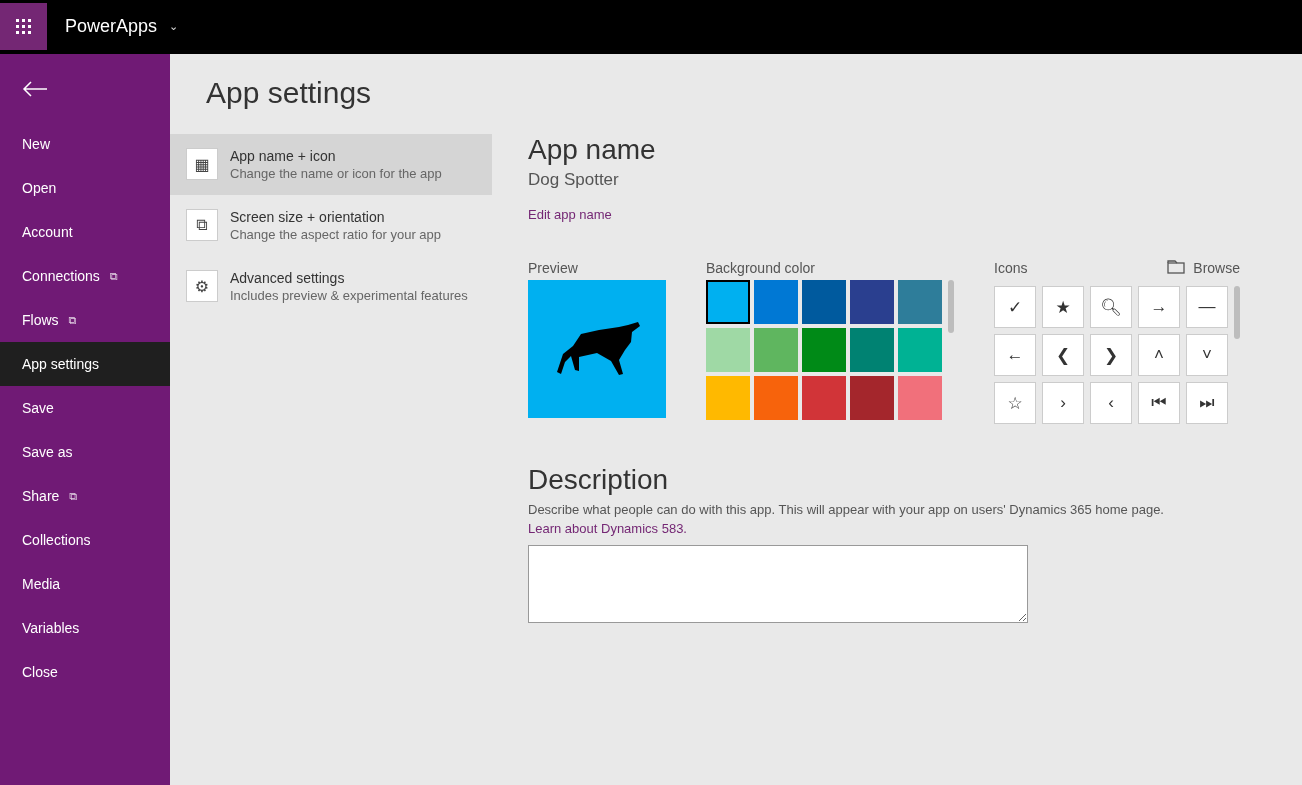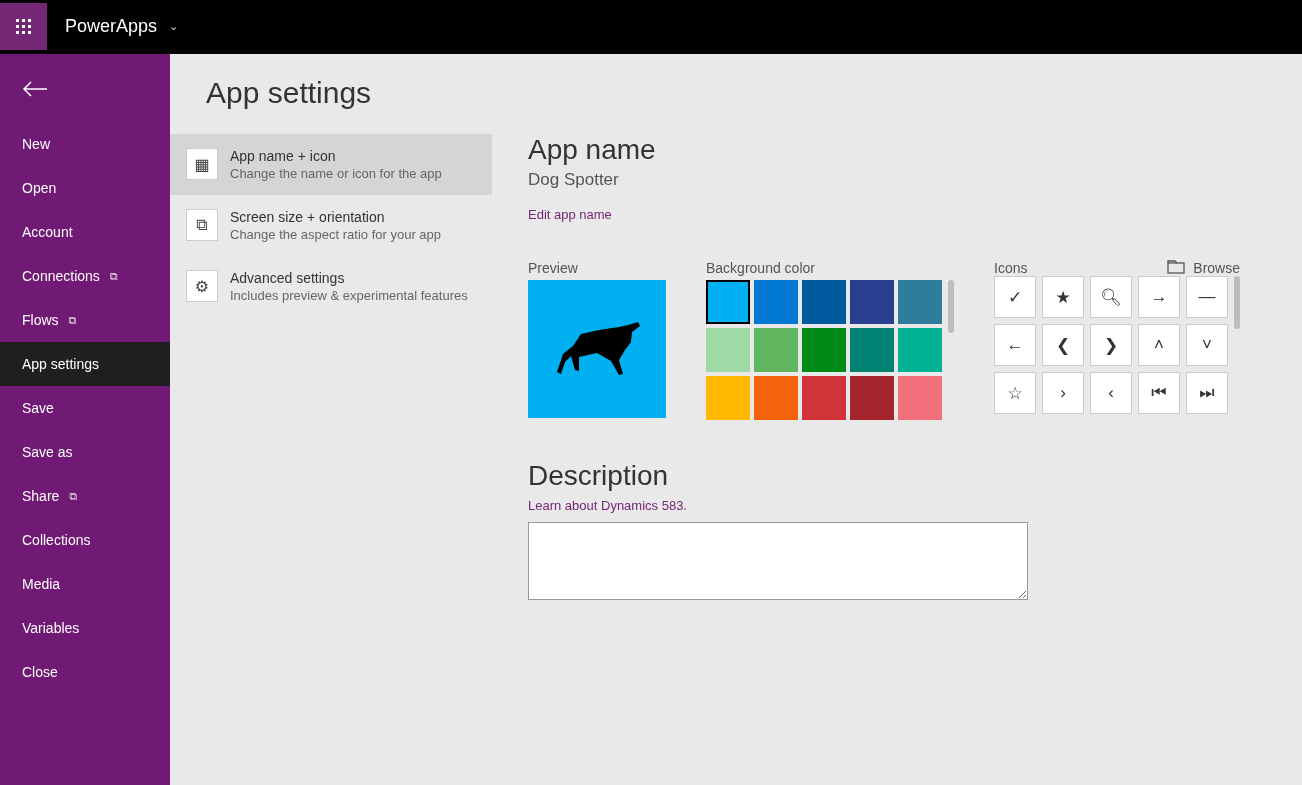--- a/index.html
+++ b/index.html
@@ -31,21 +31,21 @@
 .icon-section{margin-top:38px}
 .icon-cols{display:flex;gap:40px;margin-top:8px}
 .col-label{font-size:14px;color:#555;margin-bottom:4px}
 .preview-box{width:138px;height:138px;background:#00b0f0;display:flex;align-items:center;justify-content:center}
 .dog{fill:#000}
 .swatch-wrap{display:flex;gap:6px}
 .color-grid{display:grid;grid-template-columns:repeat(5,44px);grid-auto-rows:44px;gap:4px}
 .swatch{cursor:pointer}
 .swatch.sel{outline:2px solid #000;outline-offset:-2px}
 .scroll-stub{width:6px;height:53px;background:#bdbdbd;border-radius:3px}
-.icons-col .head{display:flex;align-items:center;justify-content:space-between;}
+.icons-col .head{display:flex;align-items:center;justify-content:space-between;margin-bottom:10px}
 .browse{display:flex;align-items:flex-start;gap:8px;font-size:14px;color:#555;cursor:pointer}
 .icon-grid{display:grid;grid-template-columns:repeat(5,42px);grid-auto-rows:42px;gap:6px}
 .icon-cell{background:#fff;border:1px solid #ccc;display:flex;align-items:center;justify-content:center;font-size:17px;color:#333;cursor:pointer}
 .desc-section{margin-top:40px}
 .desc-help{font-size:13px;color:#555;margin:6px 0 2px}
 .desc-box{width:500px;height:78px;border:1px solid #999;background:#fff;resize:both;font-family:inherit;font-size:14px;padding:6px;margin-top:8px}
 </style>
 </head>
 <body>
 
@@ -217,19 +217,20 @@
                     <div class="icon-cell">⏭</div>
                   </div>
                 <div class="scroll-stub"></div>
               </div>
             </div>
           </div>
         </div>
 
         <div class="desc-section">
           <div class="section-h">Description</div>
+          <div class="desc-help">Describe what people can do with this app. This will appear with your app on users' Dynamics 365 home page.</div>
           <span class="link">Learn about Dynamics 583.</span>
           <div><textarea class="desc-box" value="" style=""></textarea></div>
         </div>
       </div>
     </div>
   </div>
 </div>
 
 </body></html>

